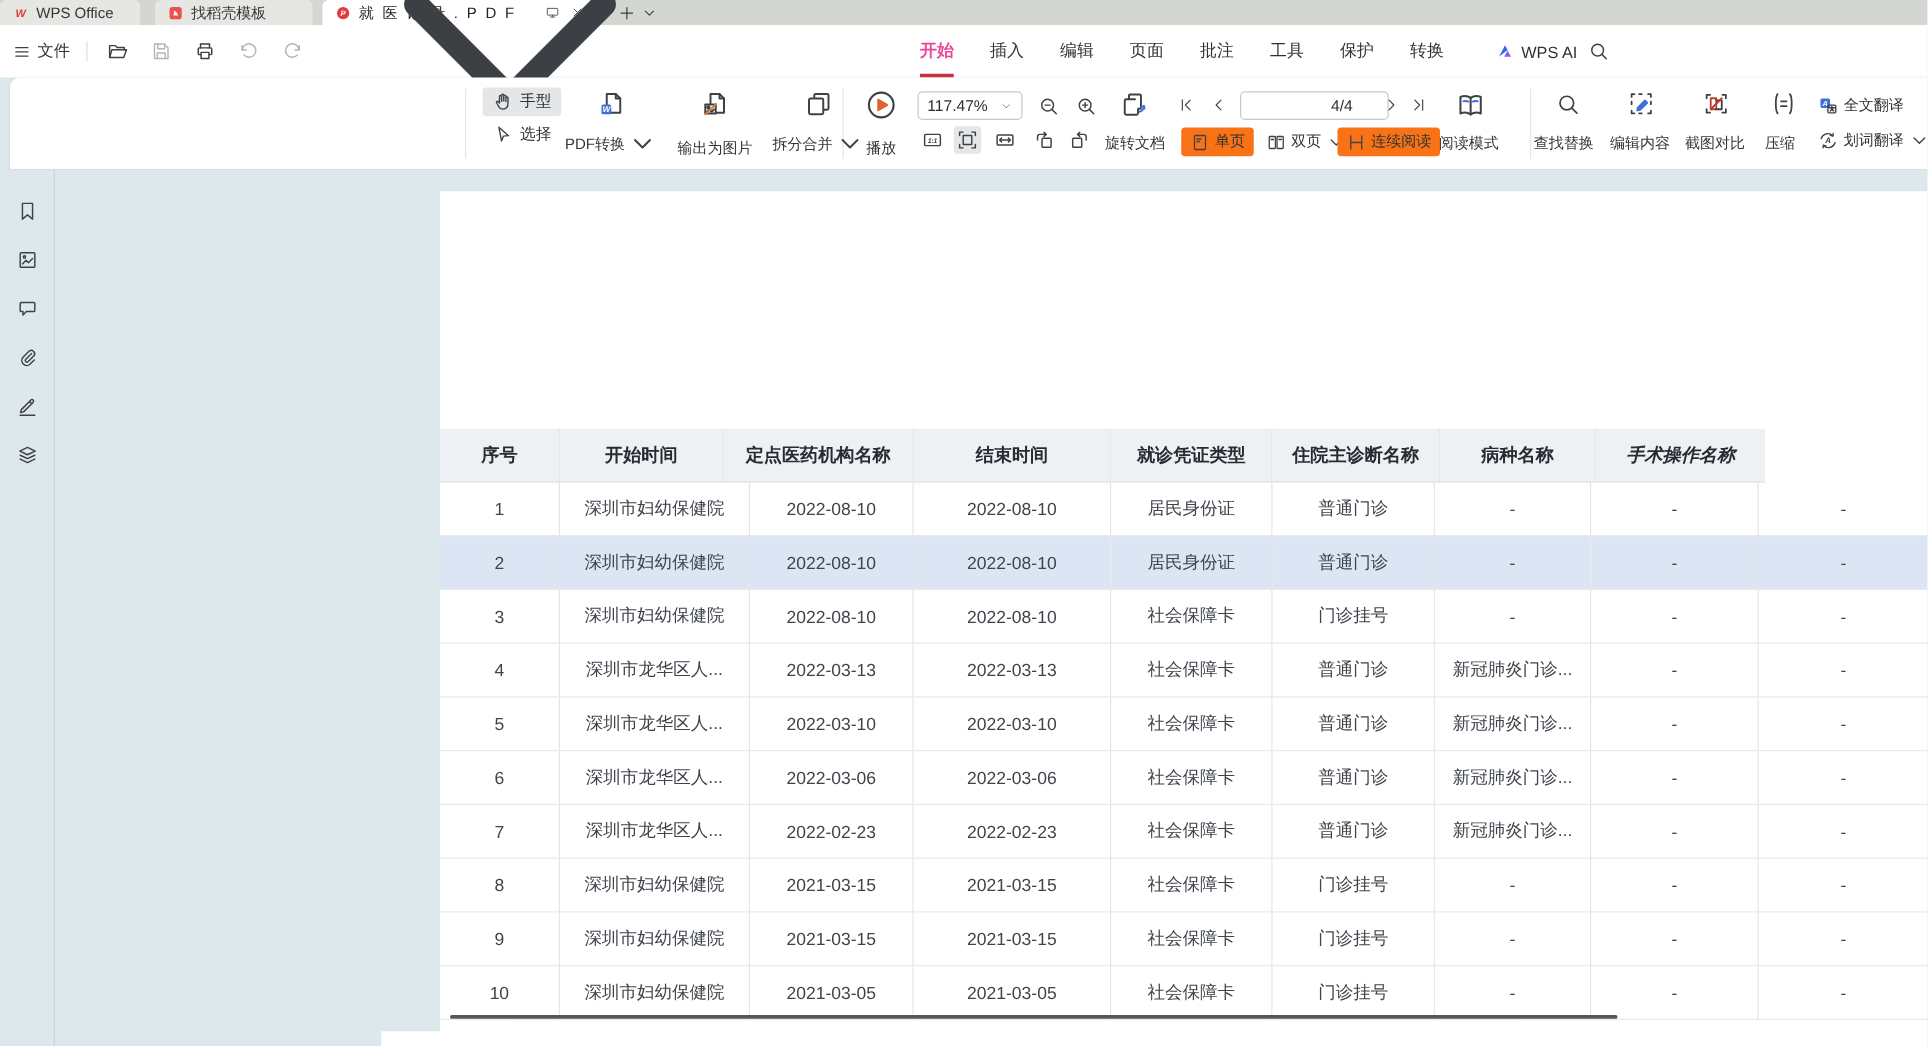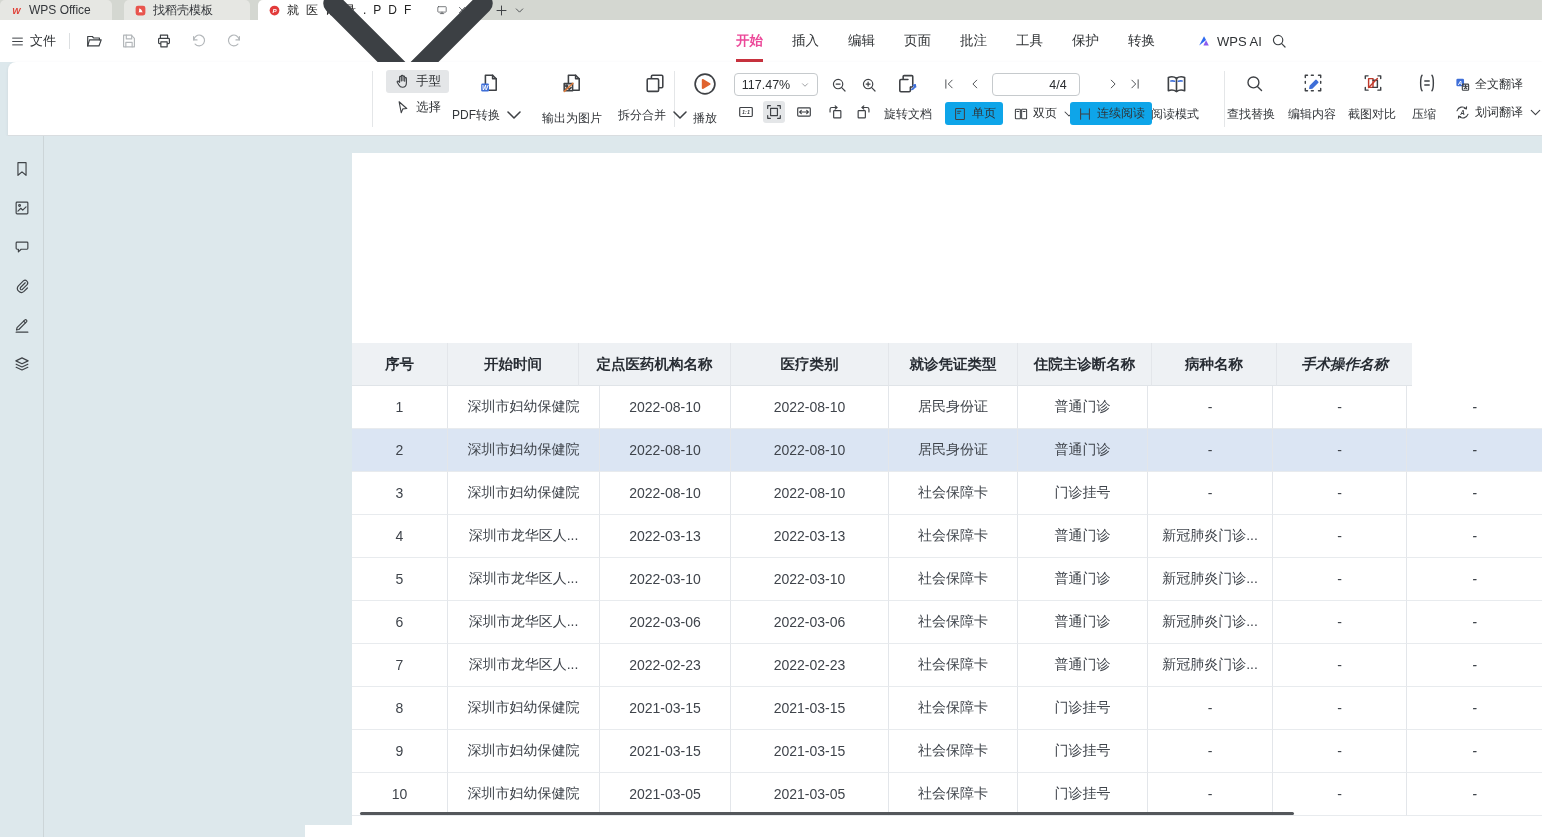--- a/index.html
+++ b/index.html
@@ -51,28 +51,28 @@
   .bigrow { position:absolute; left:438px; top:7px; display:flex; gap:4px; }
   .bigbtn { display:flex; flex-direction:column; align-items:center; justify-content:space-between; height:60px; padding:2px 6px; }
   .bigbtn .ic { width:24px; height:24px; }
   .bigbtn .lbl { font-size:12px; color:#33363a; display:flex; align-items:center; gap:2px; white-space:nowrap; }
   .chev9 { width:9px; height:9px; color:#55585c; }
   .play-btn { position:absolute; left:678px; top:7px; }
   .abs { position:absolute; }
   .boxinput { display:flex; align-items:center; justify-content:center; background:#fff;
               border:1px solid #c6cacd; border-radius:4px; font-size:12.5px; color:#2b2e31; }
   .zoom-box { left:726px; top:11px; width:84px; height:23px; gap:10px; }
-  .page-box { left:984px; top:11px; width:88px; height:23px;padding-left:44px; }
+  .page-box { left:984px; top:11px; width:119px; height:23px;padding-left:44px; }
   .icbtn { width:22px; height:22px; display:flex; align-items:center; justify-content:center; border-radius:3px; }
   .icbtn .ic { width:18px; height:18px; }
   .icbtn.sel { background:#e4e6e8; }
   .icbtn.dis { color:#bcc0c4; }
   .txtbtn { display:inline-flex; align-items:center; gap:4px; font-size:12px; color:#2f3235; padding:3px 7px; border-radius:3px; white-space:nowrap; }
   .txtbtn .ic { width:16px; height:16px; }
-  .txtbtn.sel { background:#0ea5e9; }
+  .txtbtn.sel { background:#f97316; }
   .tlabel { font-size:12px; color:#33363a; white-space:nowrap; }
   .inline-btn { display:inline-flex; align-items:flex-end; gap:4px; font-size:12px; color:#2f3235; white-space:nowrap; }
   .inline-btn .ic { width:17px; height:17px; }
 
   
   .content { position:relative; height:701px; background:#dde8ec; display:flex; }
   .side-strip { width:44px; height:100%; border-right:1px solid #ccd5d8; display:flex; flex-direction:column; align-items:center; padding-top:24px; gap:21px; flex:0 0 auto; }
   .side-strip .ic { width:18px; height:18px; color:#3f4347; }
   .doc-area { position:relative; flex:1; height:100%; overflow:hidden; }
   .page { position:absolute; left:308px; top:17px; width:1190px; height:684px; background:#fff; }
@@ -580,21 +580,21 @@
           </svg>
         </i>
     </div>
     <div class="doc-area">
       <div class="page">
         <div class="pdf-table">
             <div class="trow thead">
               <div class="tcell" style="width: 96px;">序号</div>
               <div class="tcell" style="width: 131px;">开始时间</div>
               <div class="tcell" style="width: 152px;">定点医药机构名称</div>
-              <div class="tcell" style="width: 158px;">医疗类别</div>
+              <div class="tcell" style="width: 158px;">结束时间</div>
               <div class="tcell" style="width: 129px;">就诊凭证类型</div>
               <div class="tcell" style="width: 134px;">住院主诊断名称</div>
               <div class="tcell" style="width: 125px;">病种名称</div>
               <div class="tcell" style="width: 135px;">手术操作名称</div>
             </div>
             <div class="trow">
               <div class="tcell" style="width: 96px;">1</div>
               <div class="tcell" style="width: 152px;">深圳市妇幼保健院</div>
               <div class="tcell" style="width: 131px;">2022-08-10</div>
               <div class="tcell" style="width: 158px;">2022-08-10</div>

